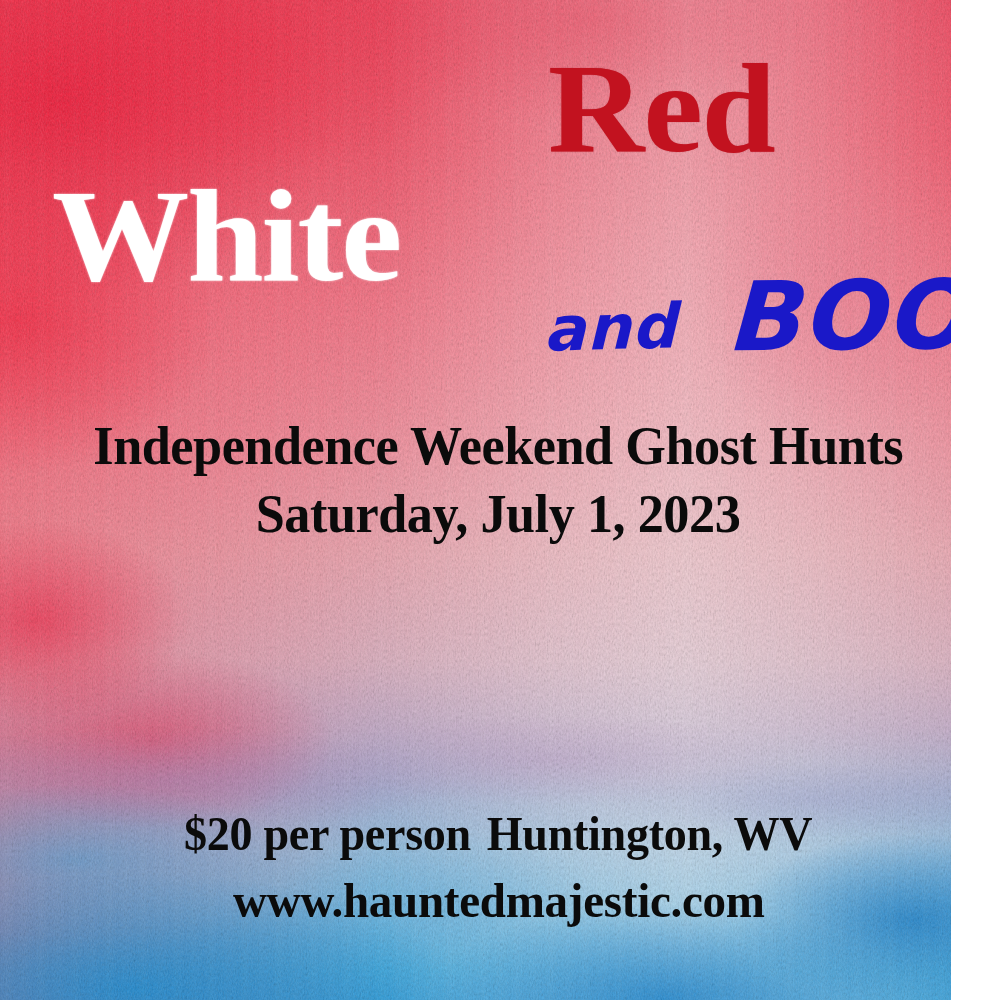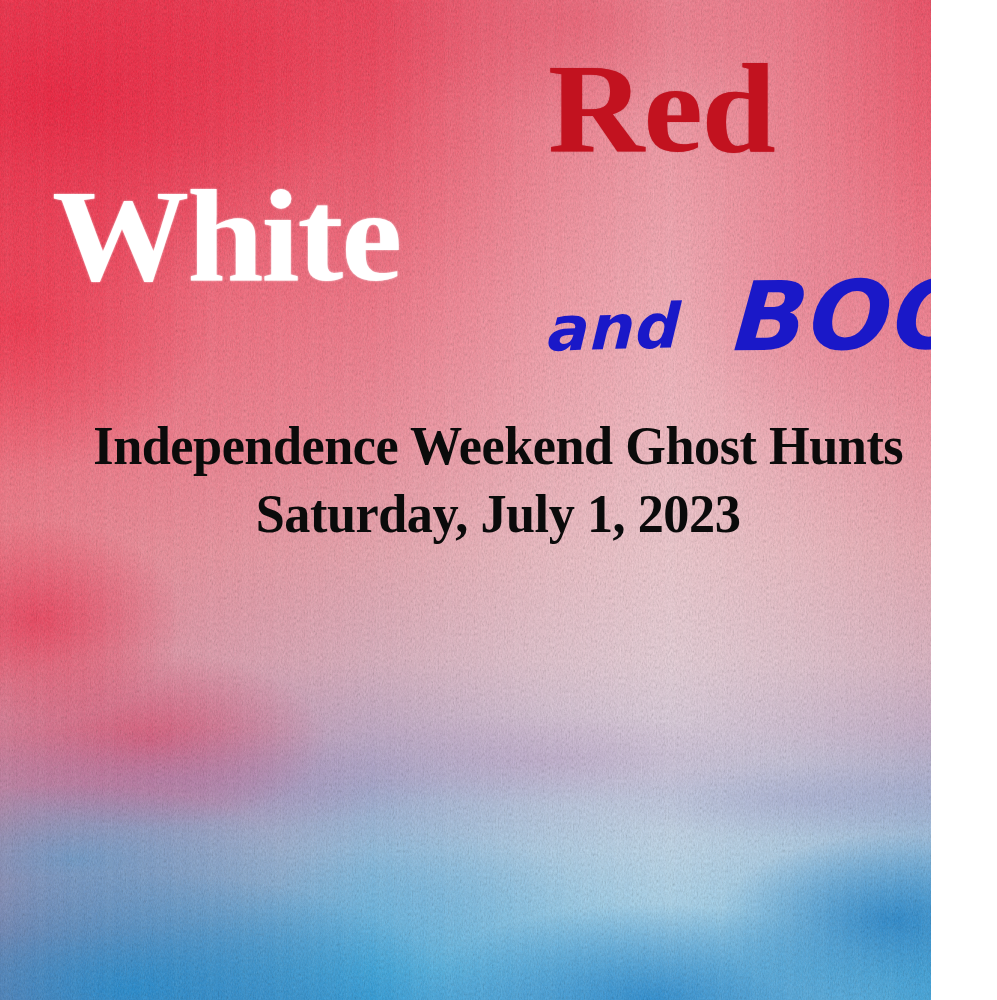--- a/index.html
+++ b/index.html
@@ -9,20 +9,21 @@
     background: #ffffff;
   }
 
   #poster {
     position: relative;
     width: 931px;
     height: 1000px;
     overflow: hidden;
     font-family: "Liberation Serif", "DejaVu Serif", serif;
     isolation: isolate;
+    padding-left: 20px;
   }
 
   
   .bg-layer {
     position: absolute;
     inset: 0;
     pointer-events: none;
   }
 
   
@@ -255,14 +256,19 @@
   <div class="txt" id="phrase-boo">
     <span class="and">and</span><span class="boo">BOO!</span>
   </div>
 
   <div class="headline-block slab" id="block-headline">
     <div class="l1">Independence Weekend Ghost Hunts</div>
     <div class="l2">Saturday, July 1, 2023</div>
   </div>
 
 
+  <div class="headline-block slab" id="block-contact">
+    <div>$20 per person</div>
+    <div>Huntington, WV</div>
+    <div class="url">www.hauntedmajestic.com</div>
+  </div>
 
 </div>
 
 </body></html>

